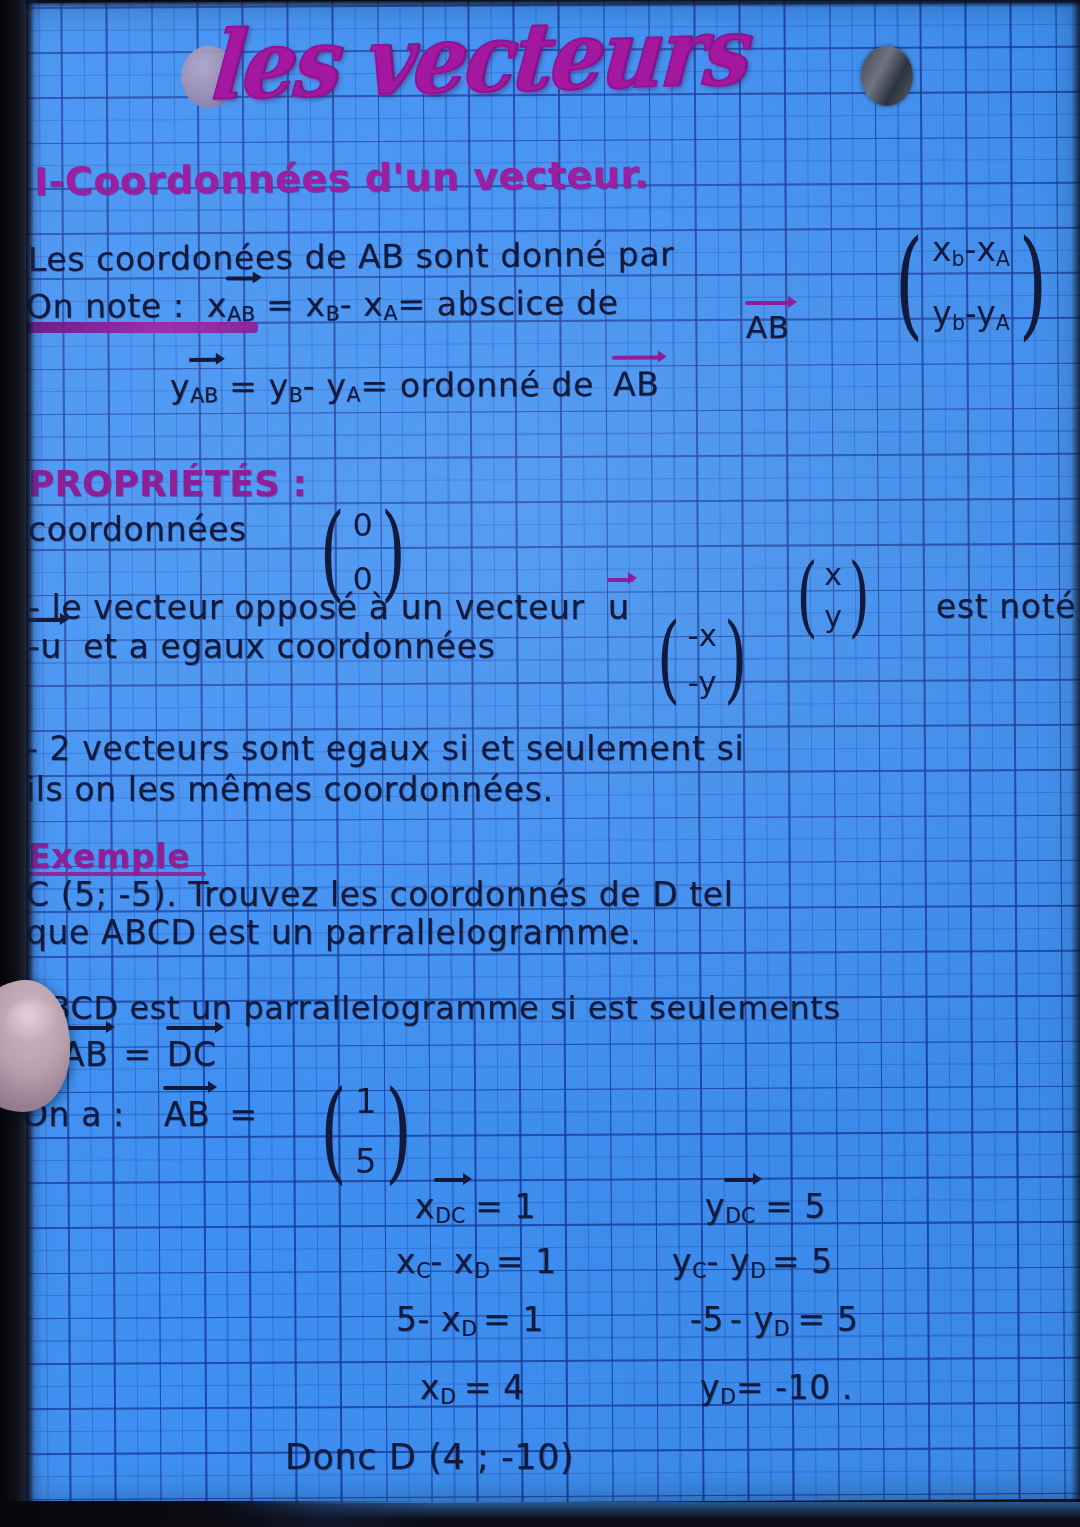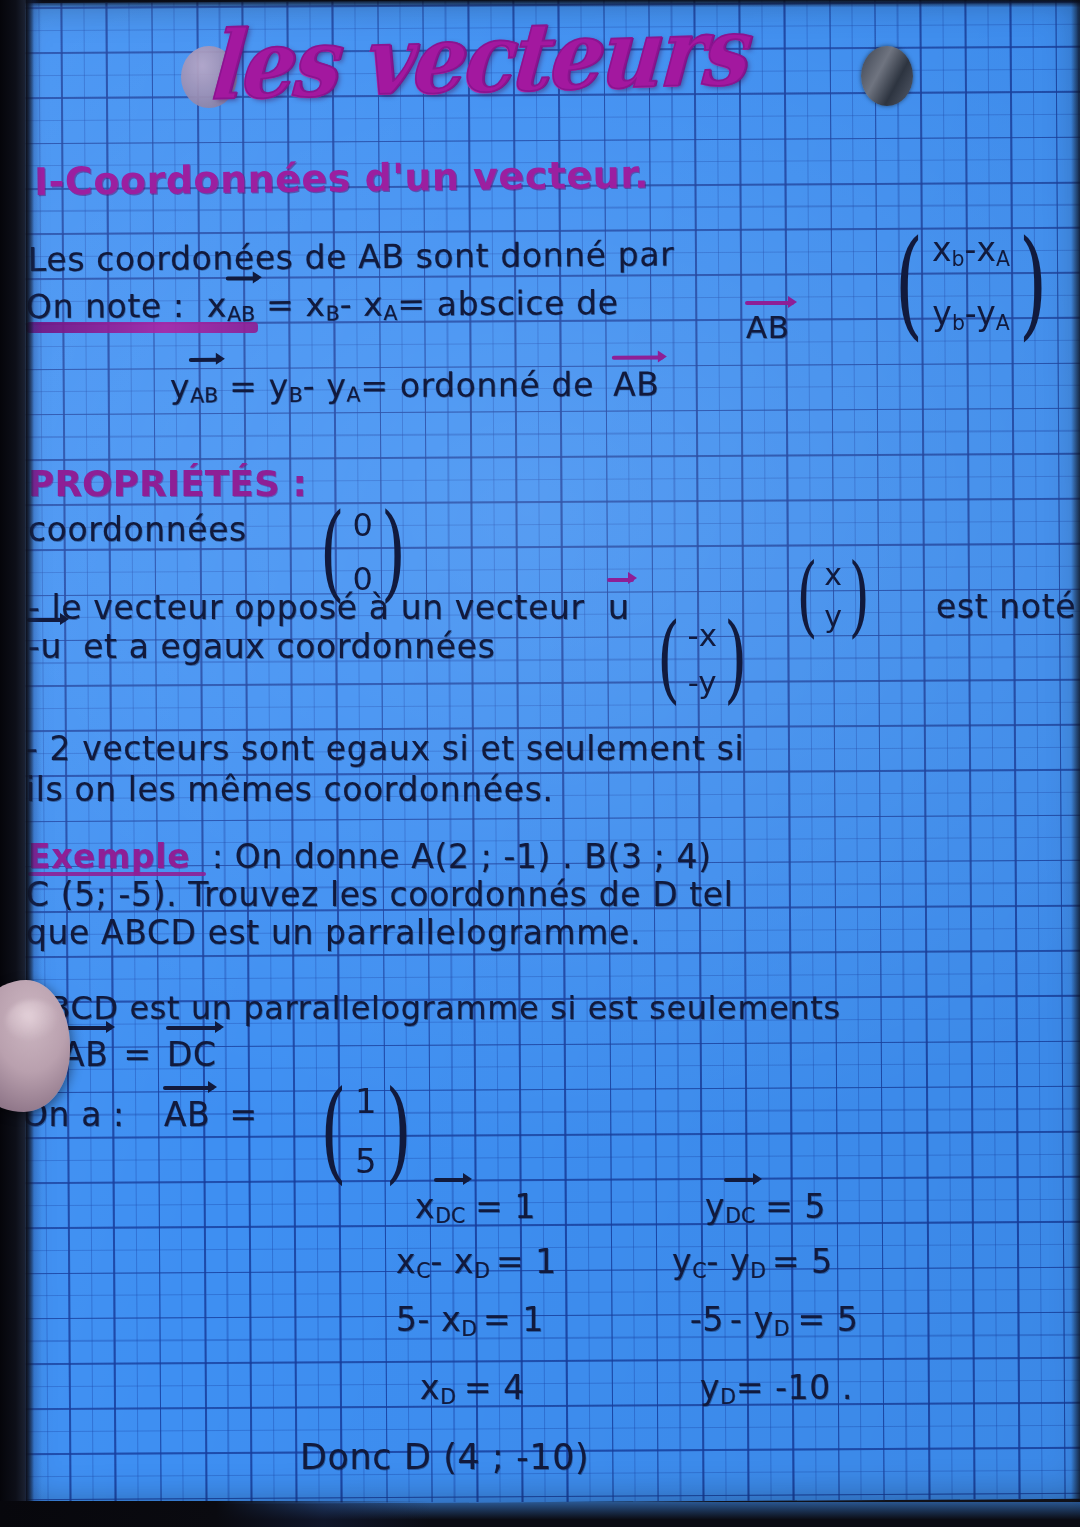--- a/index.html
+++ b/index.html
@@ -318,23 +318,20 @@
   </div>
 
   <div class="ink line" style="left:26px; top:732px;">- 2 vecteurs sont egaux si et seulement si</div>
   <div class="ink line" style="left:26px; top:773px;">ils on les mêmes coordonnées.</div>
 
   <div class="ink line" style="left:28px; top:840px; font-weight:bold;">
     <span class="pink" style="font-weight:bold;">Exemple</span>
   </div>
   <div class="ul-thin" style="left:28px; top:872px; width:178px;"></div>
 
-  <div class="ink line" style="left:212px; top:840px;">
-    <span>:&nbsp;</span><span>On donne   A(2 ; -1) . B(3 ; 4)</span>
-  </div>
   <div class="ink line" style="left:26px; top:878px;">C (5; -5). Trouvez  les coordonnés  de D tel</div>
   <div class="ink line" style="left:26px; top:916px;">que  ABCD  est  un  parrallelogramme.</div>
 
   <div class="ink line" style="left:26px; top:992px; font-size:32px;">ABCD est un parrallelogramme si est seulements</div>
 
   <div class="ink line" style="left:62px; top:1036px;">
     <span class="vec"><span>AB</span></span>
     <span style="margin:0 4px;">=</span>
     <span class="vec"><span>DC</span></span>
   </div>
@@ -374,21 +371,21 @@
   <div class="ink line" style="left:672px; top:1245px;">
     <span>y</span><sub>C</sub><span>- y</span><sub>D</sub><span style="margin-left:6px;">= 5</span>
   </div>
   <div class="ink line" style="left:690px; top:1303px;">
     <span>-5</span><span style="margin-left:6px;">- y</span><sub>D</sub><span style="margin-left:8px;">= 5</span>
   </div>
   <div class="ink line" style="left:700px; top:1371px;">
     <span>y</span><sub>D</sub><span style="">= -10 .</span>
   </div>
 
-  <div class="ink" style="left:300px; top:1440px; font-size:35px;">Donc D (4 ; -10)</div>
+  <div class="ink" style="left:285px; top:1440px; font-size:35px;">Donc D (4 ; -10)</div>
 
   <div id="edge-top"></div>
   <div id="edge-left"></div>
   <div id="edge-left-2"></div>
   <div id="edge-right"></div>
   <div id="thumb"></div>
   <div id="thumbnail-hl"></div>
   <div id="edge-bottom-strip"></div>
   <div id="edge-bottom"></div>
 

